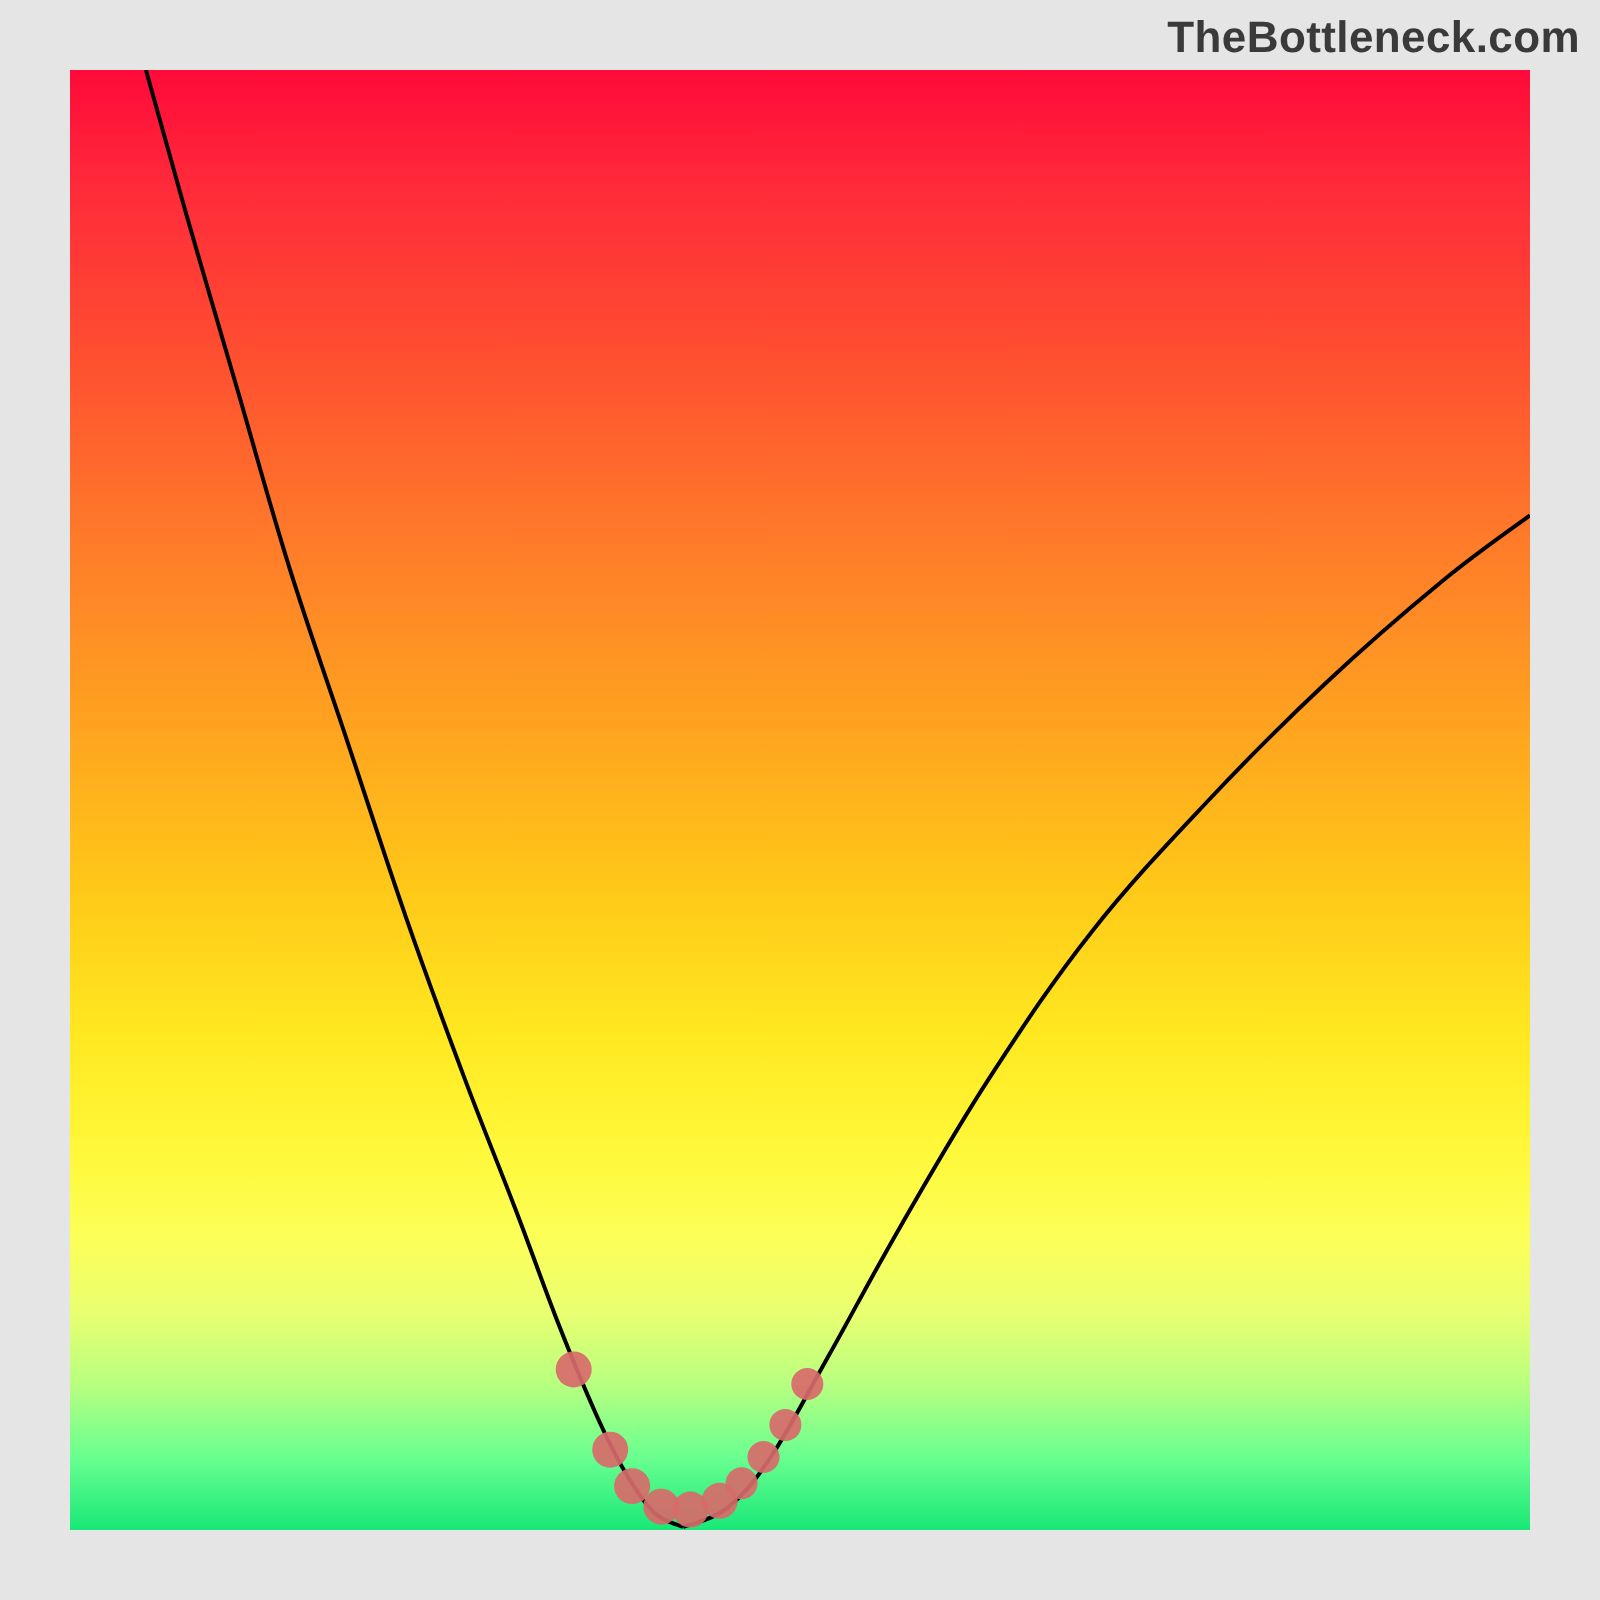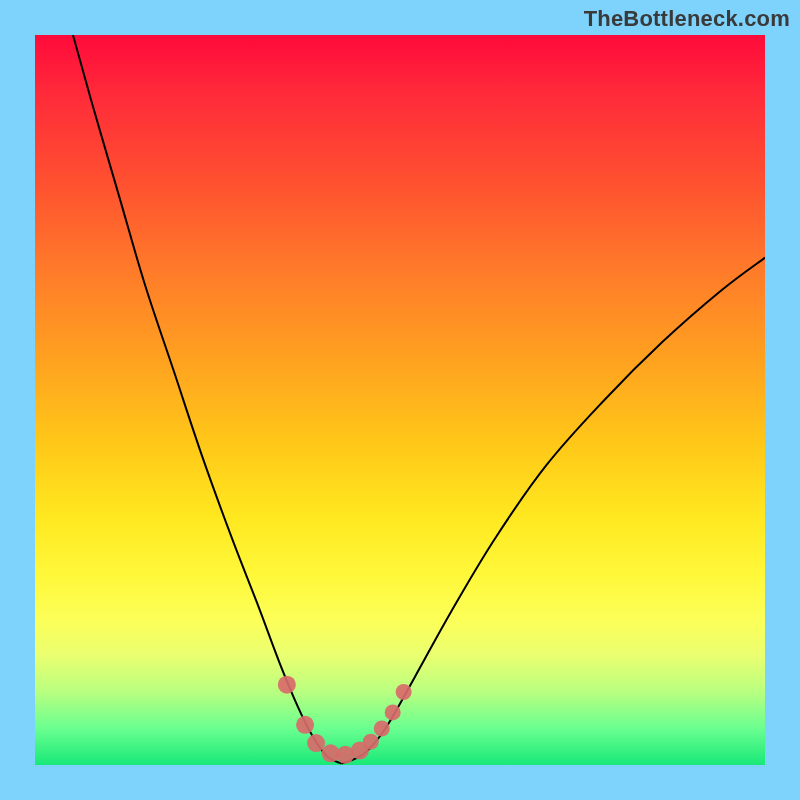--- a/index.html
+++ b/index.html
@@ -1,21 +1,21 @@
 <!DOCTYPE html>
 <html><head>
 <meta charset="utf-8">
 <style>
   * { margin: 0; padding: 0; box-sizing: border-box; }
   html, body { width: 800px; height: 800px; overflow: hidden; background: #000; }
   .frame {
     position: relative;
     width: 800px;
     height: 800px;
-    background: #7dd3fc;
+    background: #e5e5e5;
   }
   .plot-area {
     position: absolute;
     left: 35px;
     top: 35px;
     width: 730px;
     height: 730px;
     background: linear-gradient(to bottom,
       #ff0a3a 0%,
       #ff2a3a 8%,

